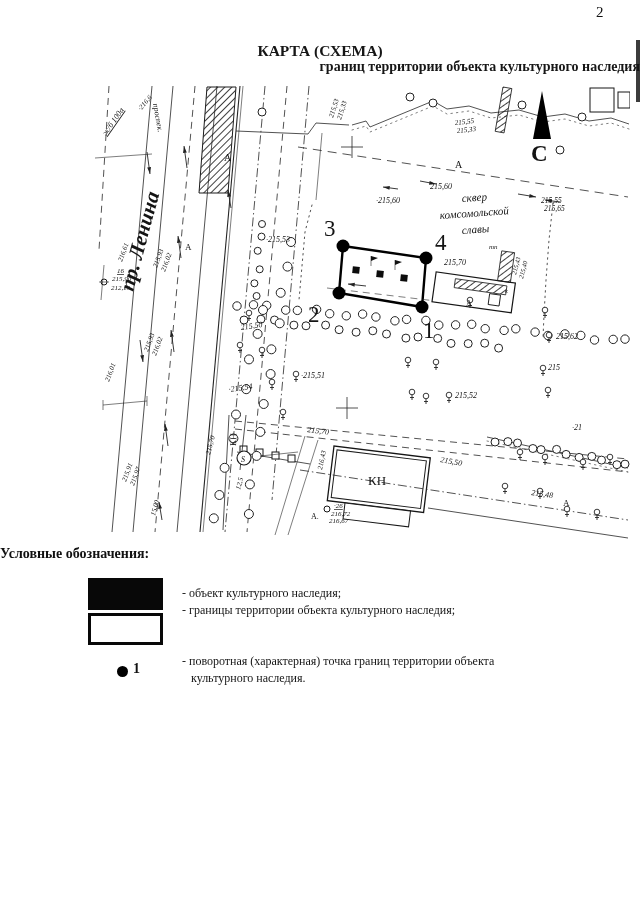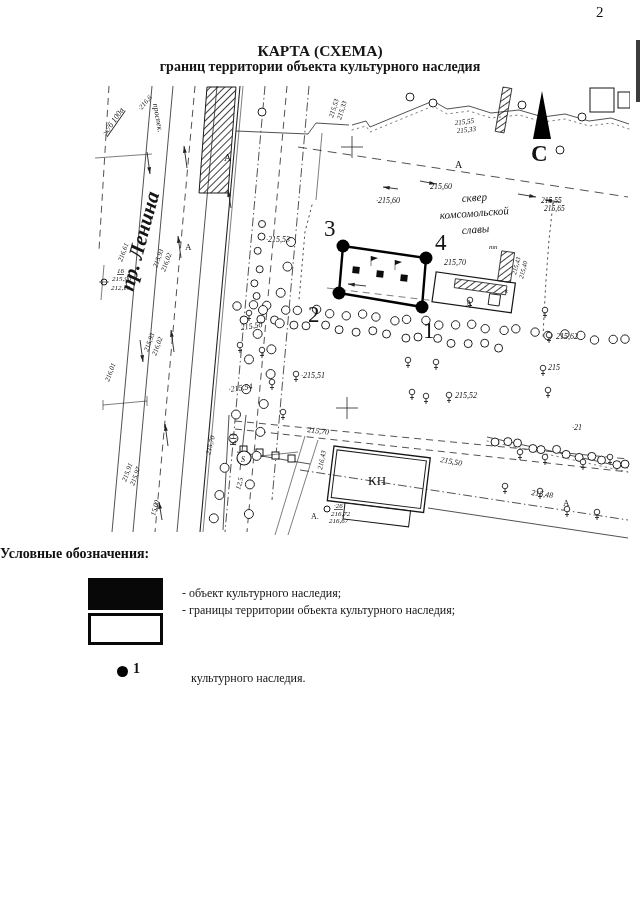--- a/index.html
+++ b/index.html
@@ -2,21 +2,21 @@
 <html><head>
 <meta charset="utf-8">
 <style>
   html,body{margin:0;padding:0;background:#888;}
   .page{position:relative;width:640px;height:905px;background:#ffffff;overflow:hidden;
         font-family:"Liberation Serif",serif;color:#111;}
   .page-number{position:absolute;top:4px;left:596px;font-size:15px;}
   .scan-artifact{position:absolute;left:636px;top:40px;width:4px;height:62px;background:#3c3c3c;}
   .title{position:absolute;top:42px;left:0;width:100%;text-align:center;font-weight:bold;color:#161616;}
   .title-l1{font-size:15.5px;line-height:17px;}
-  .title-l2{font-size:14px;line-height:15px;}
+  .title-l2{font-size:14px;line-height:15px;text-align:right;}
   .map-wrap{position:absolute;left:95px;top:85px;width:535px;height:460px;}
   
   .ln{stroke:#262626;stroke-width:0.8;fill:none;}
   .ln2{stroke:#262626;stroke-width:1.1;fill:none;}
   .thin{stroke:#262626;stroke-width:0.6;fill:none;}
   .dash{stroke-dasharray:7 5;}
   .dash2{stroke-dasharray:9 6;}
   .dashdot{stroke-dasharray:9 3 1.5 3;}
   .dotl{stroke-dasharray:1.5 4;stroke-linecap:round;}
   .bnd{stroke:#000;stroke-width:2.4;fill:none;}
@@ -511,18 +511,18 @@
 
   <div>
     <div class="legend-title">Условные обозначения:</div>
     <div class="sym-black"></div>
     <div class="sym-outline"></div>
     <div class="leg-dot"></div>
     <div class="leg-dot-num">1</div>
     <div class="leg-text lt1">- объект культурного наследия;</div>
     <div class="leg-text lt2">- границы территории объекта культурного наследия;</div>
     <div class="leg-text lt3">
-      <br>
+      <span>- поворотная (характерная) точка границ территории объекта</span><br>
       <span class="indent">культурного наследия.</span>
     </div>
   </div>
 
 </div>
 
 </body></html>

